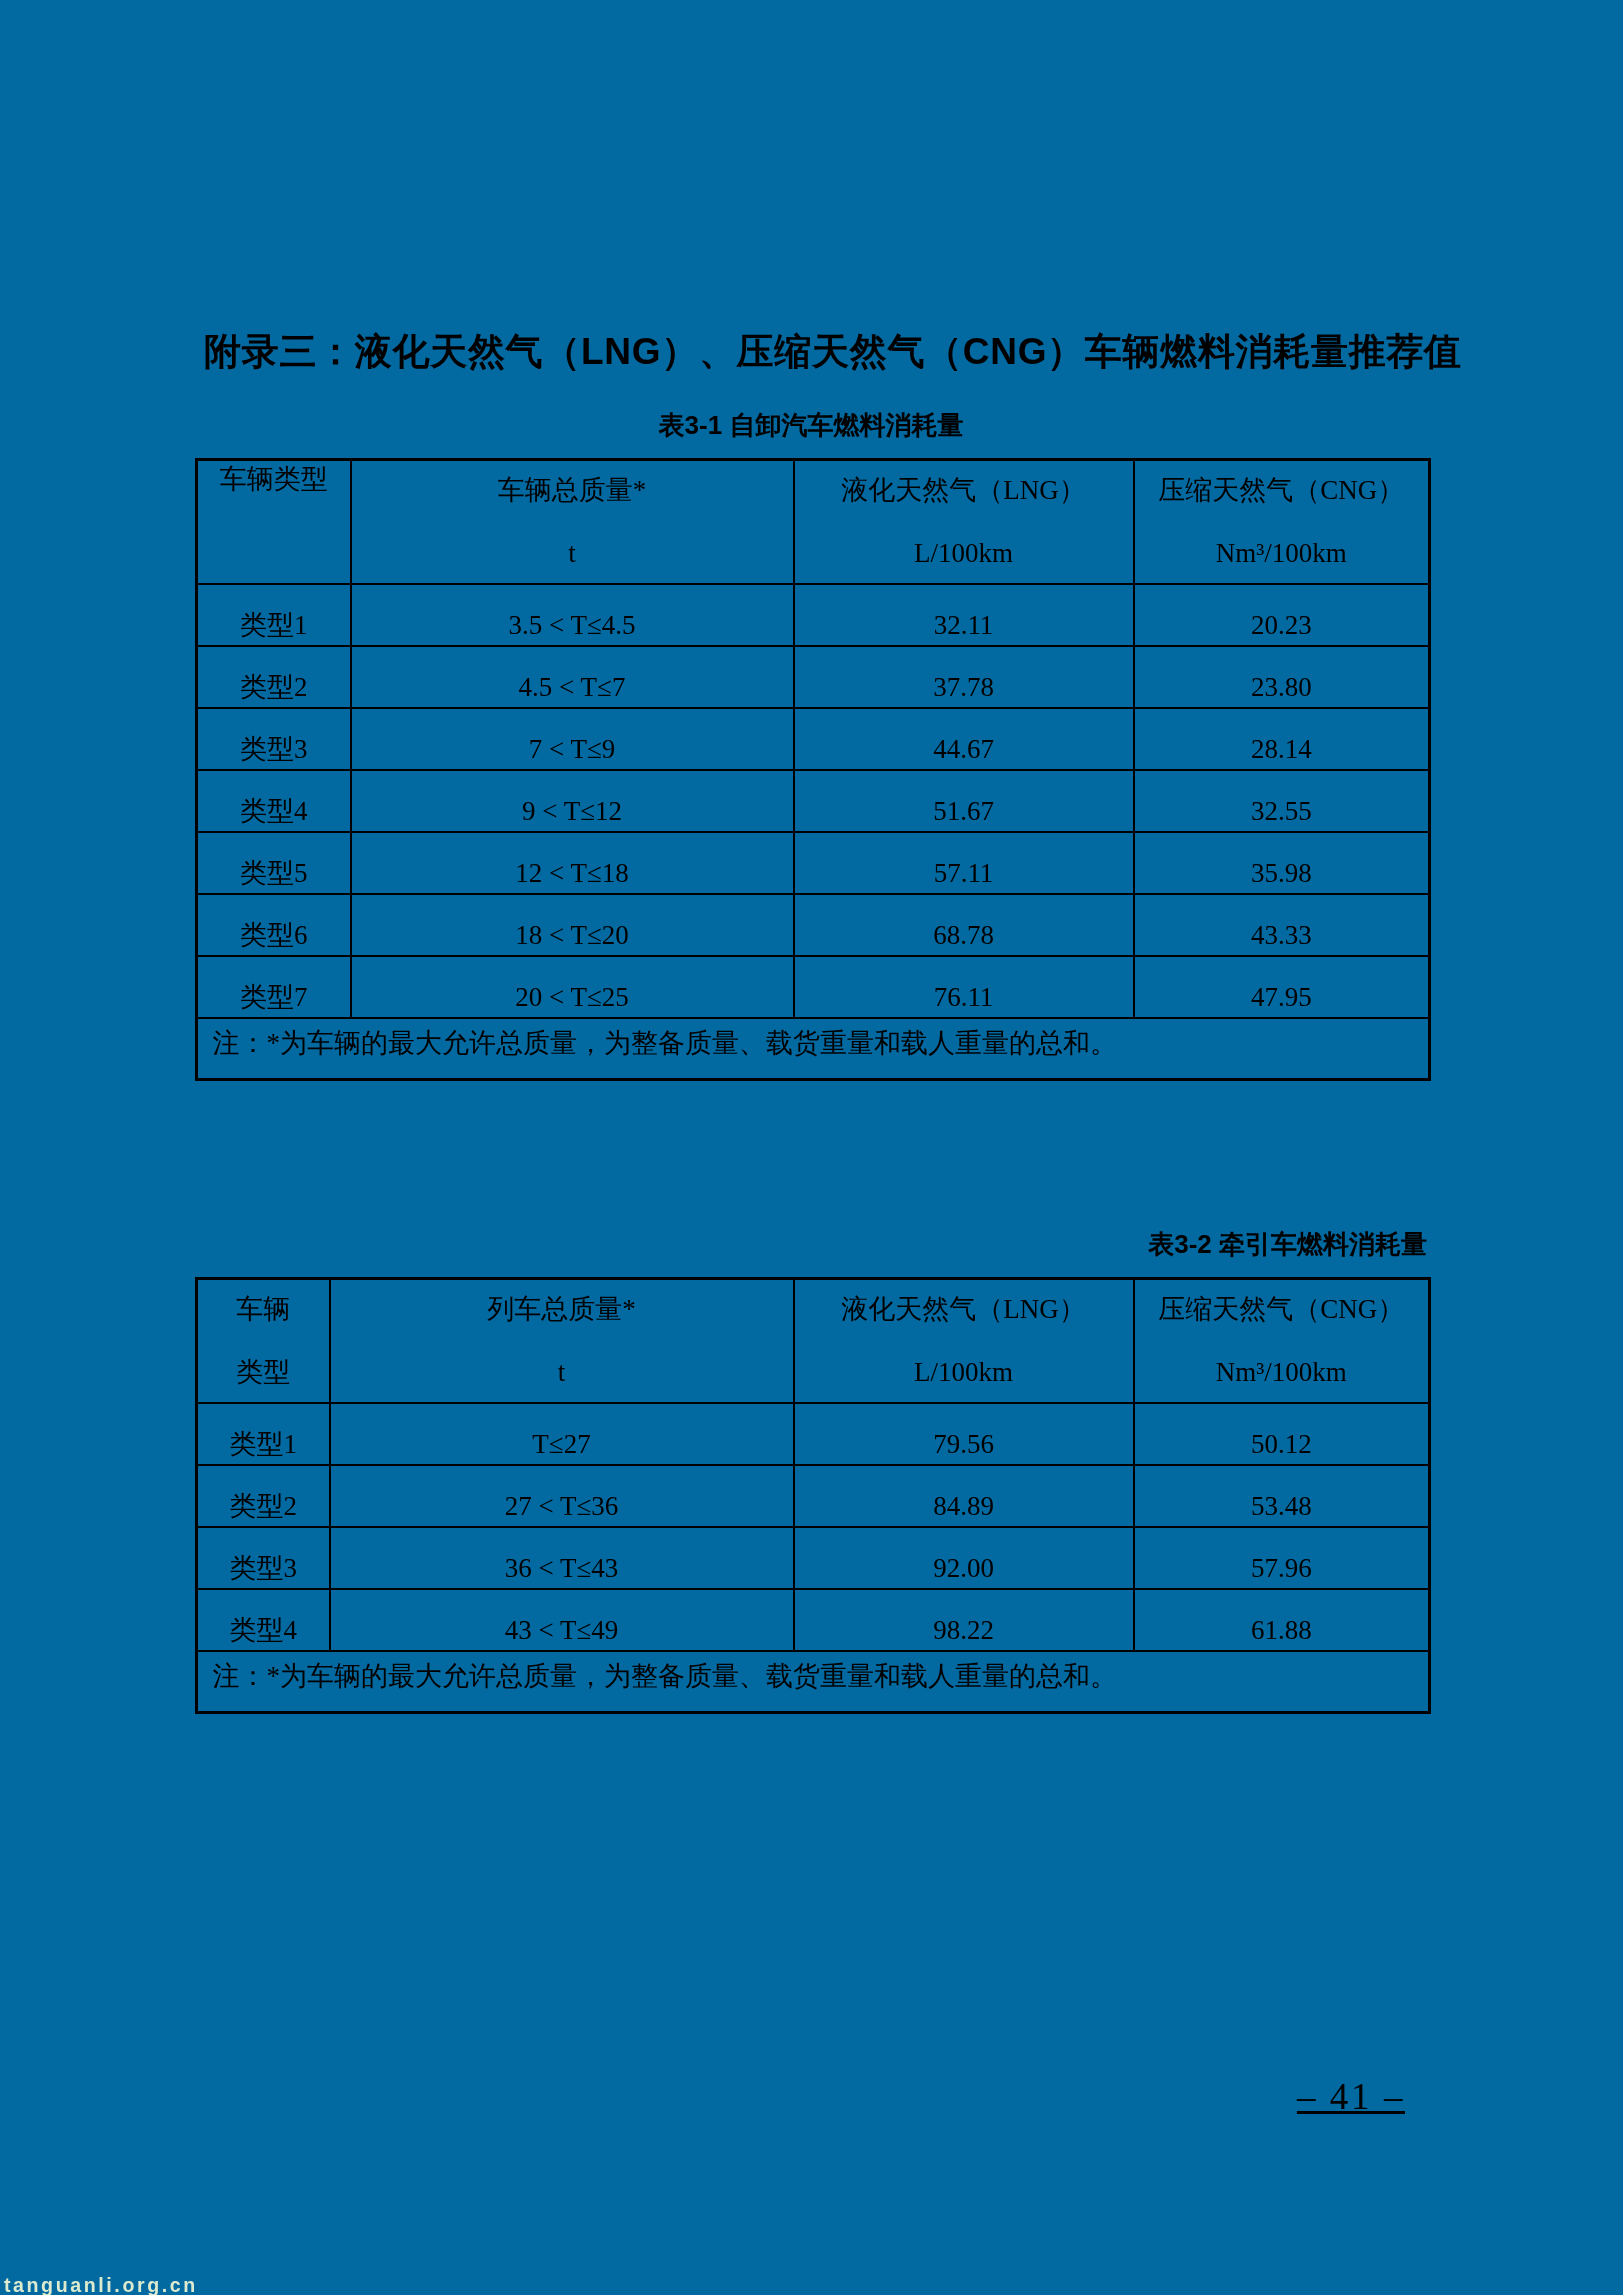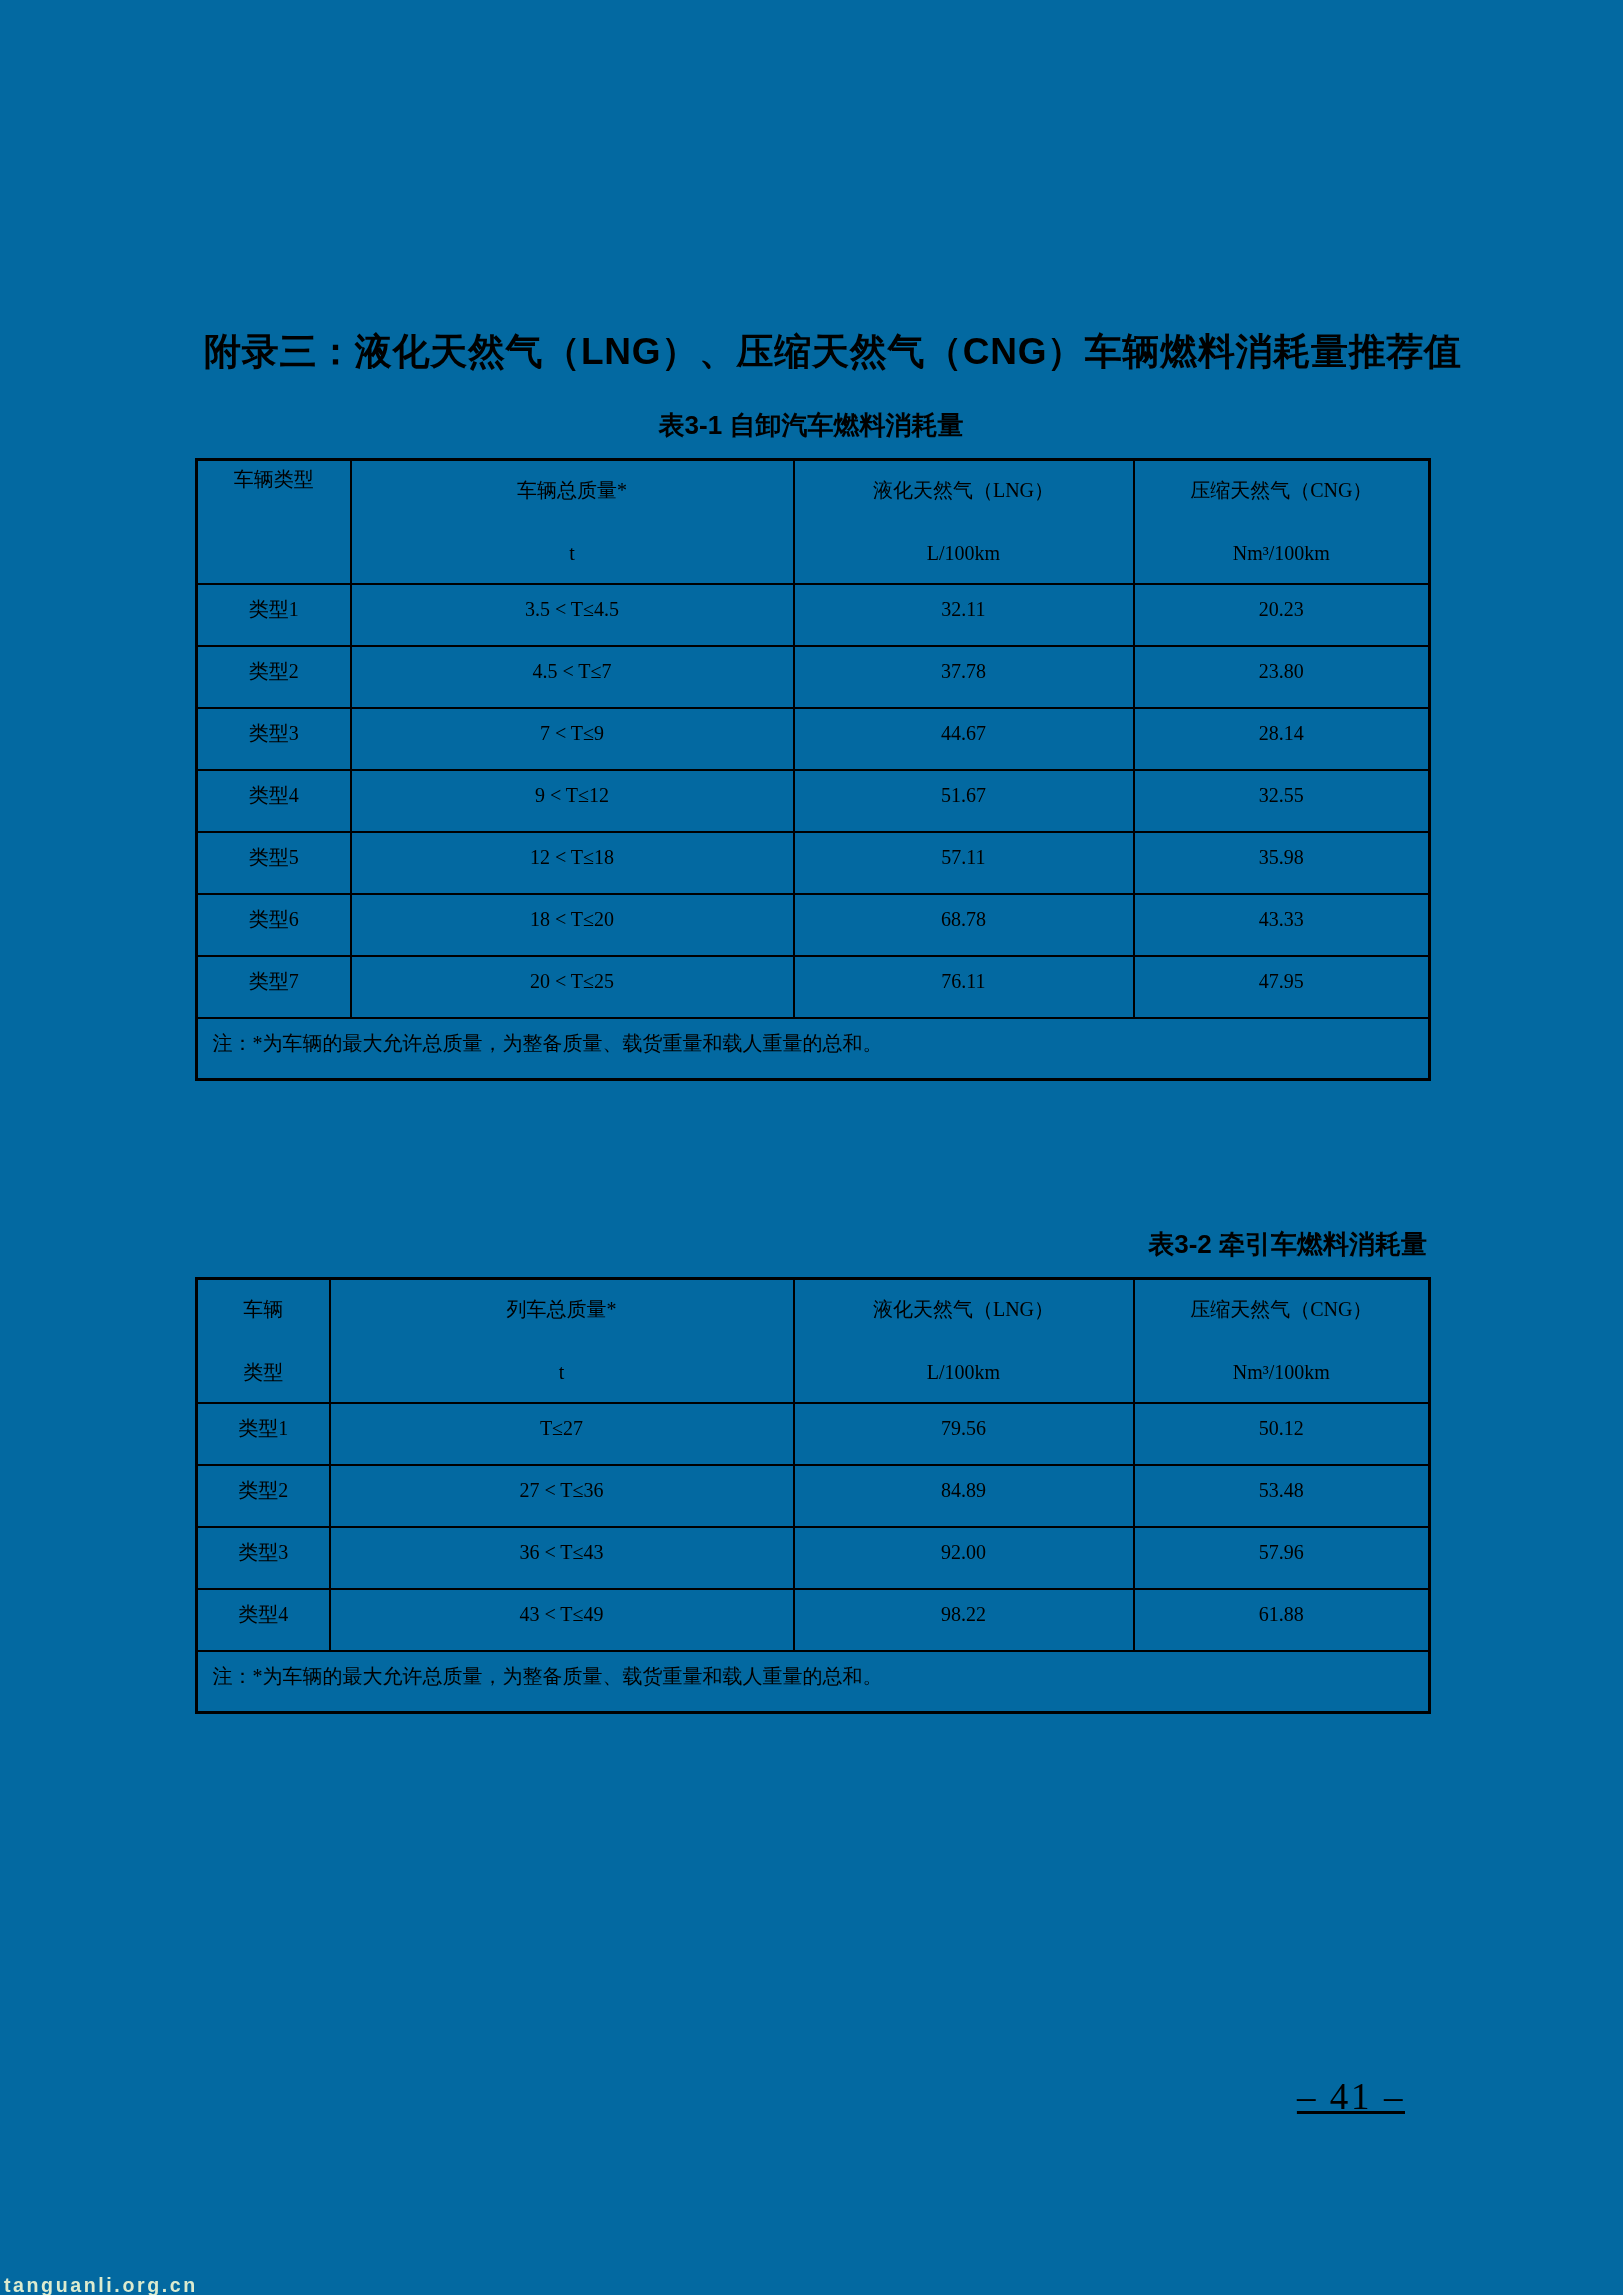--- a/index.html
+++ b/index.html
@@ -48,35 +48,35 @@
   .table-1 { top: 458px; }
   .table-2 { top: 1277px; }
 
   table.fuel th, table.fuel td {
     border: 2px solid #000;
     box-sizing: border-box;
     padding: 0;
     margin: 0;
     font-family: "Liberation Serif", "DejaVu Serif", serif;
     font-weight: normal;
-    font-size: 20px;
+    font-size: 27px;
     line-height: 37px;
     text-align: center;
     vertical-align: top;
     overflow: hidden;
   }
   tr.head-row { height: 124px; }
   tr.data-row { height: 62px; }
   tr.note-row { height: 62px; }
 
   th .l1 { margin-top: 10.5px; }
   th .l2 { margin-top: 26px; }
   th.single-line-head { padding-top: 35px; }
 
-  tr.data-row td { padding-top: 6px; margin-left: 32px; }
+  tr.data-row td { padding-top: 22px; margin-left: 32px; }
 
   tr.note-row td {
     text-align: left;
     padding: 6.5px 13px 0 14.4px;
   }
 
   .page-number {
     position: absolute;
     top: 2080px;
     right: 218px;

